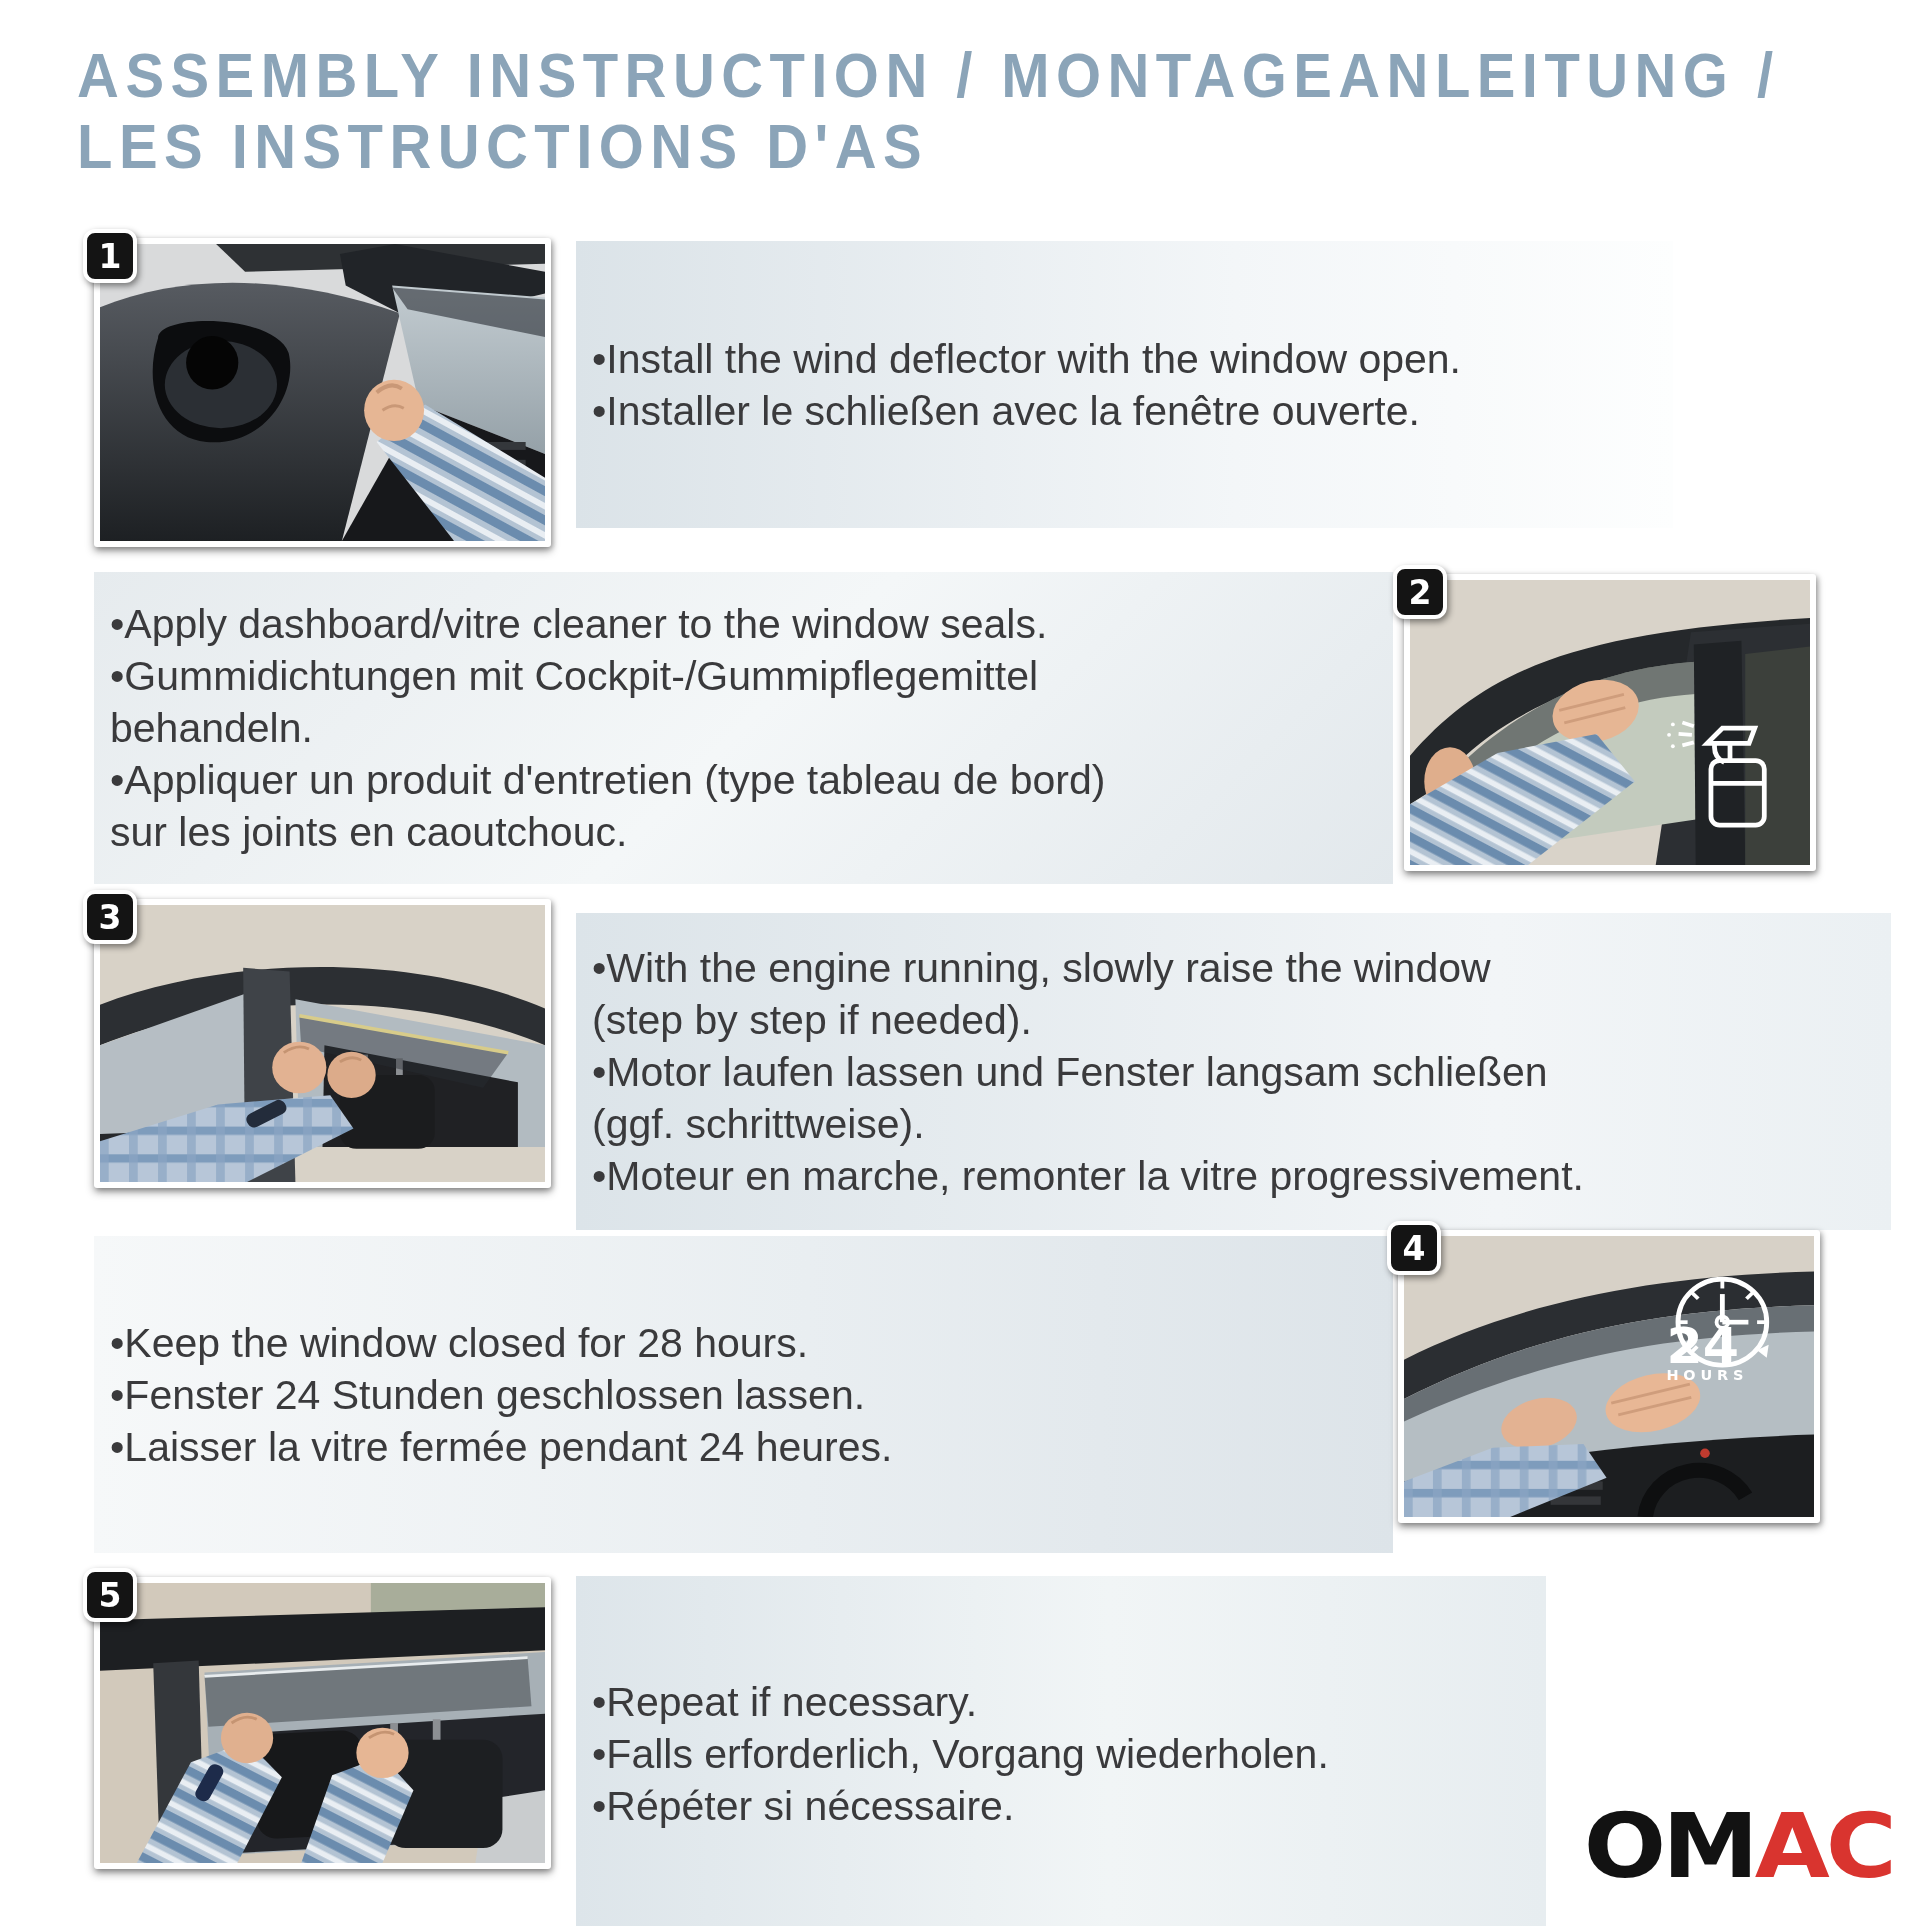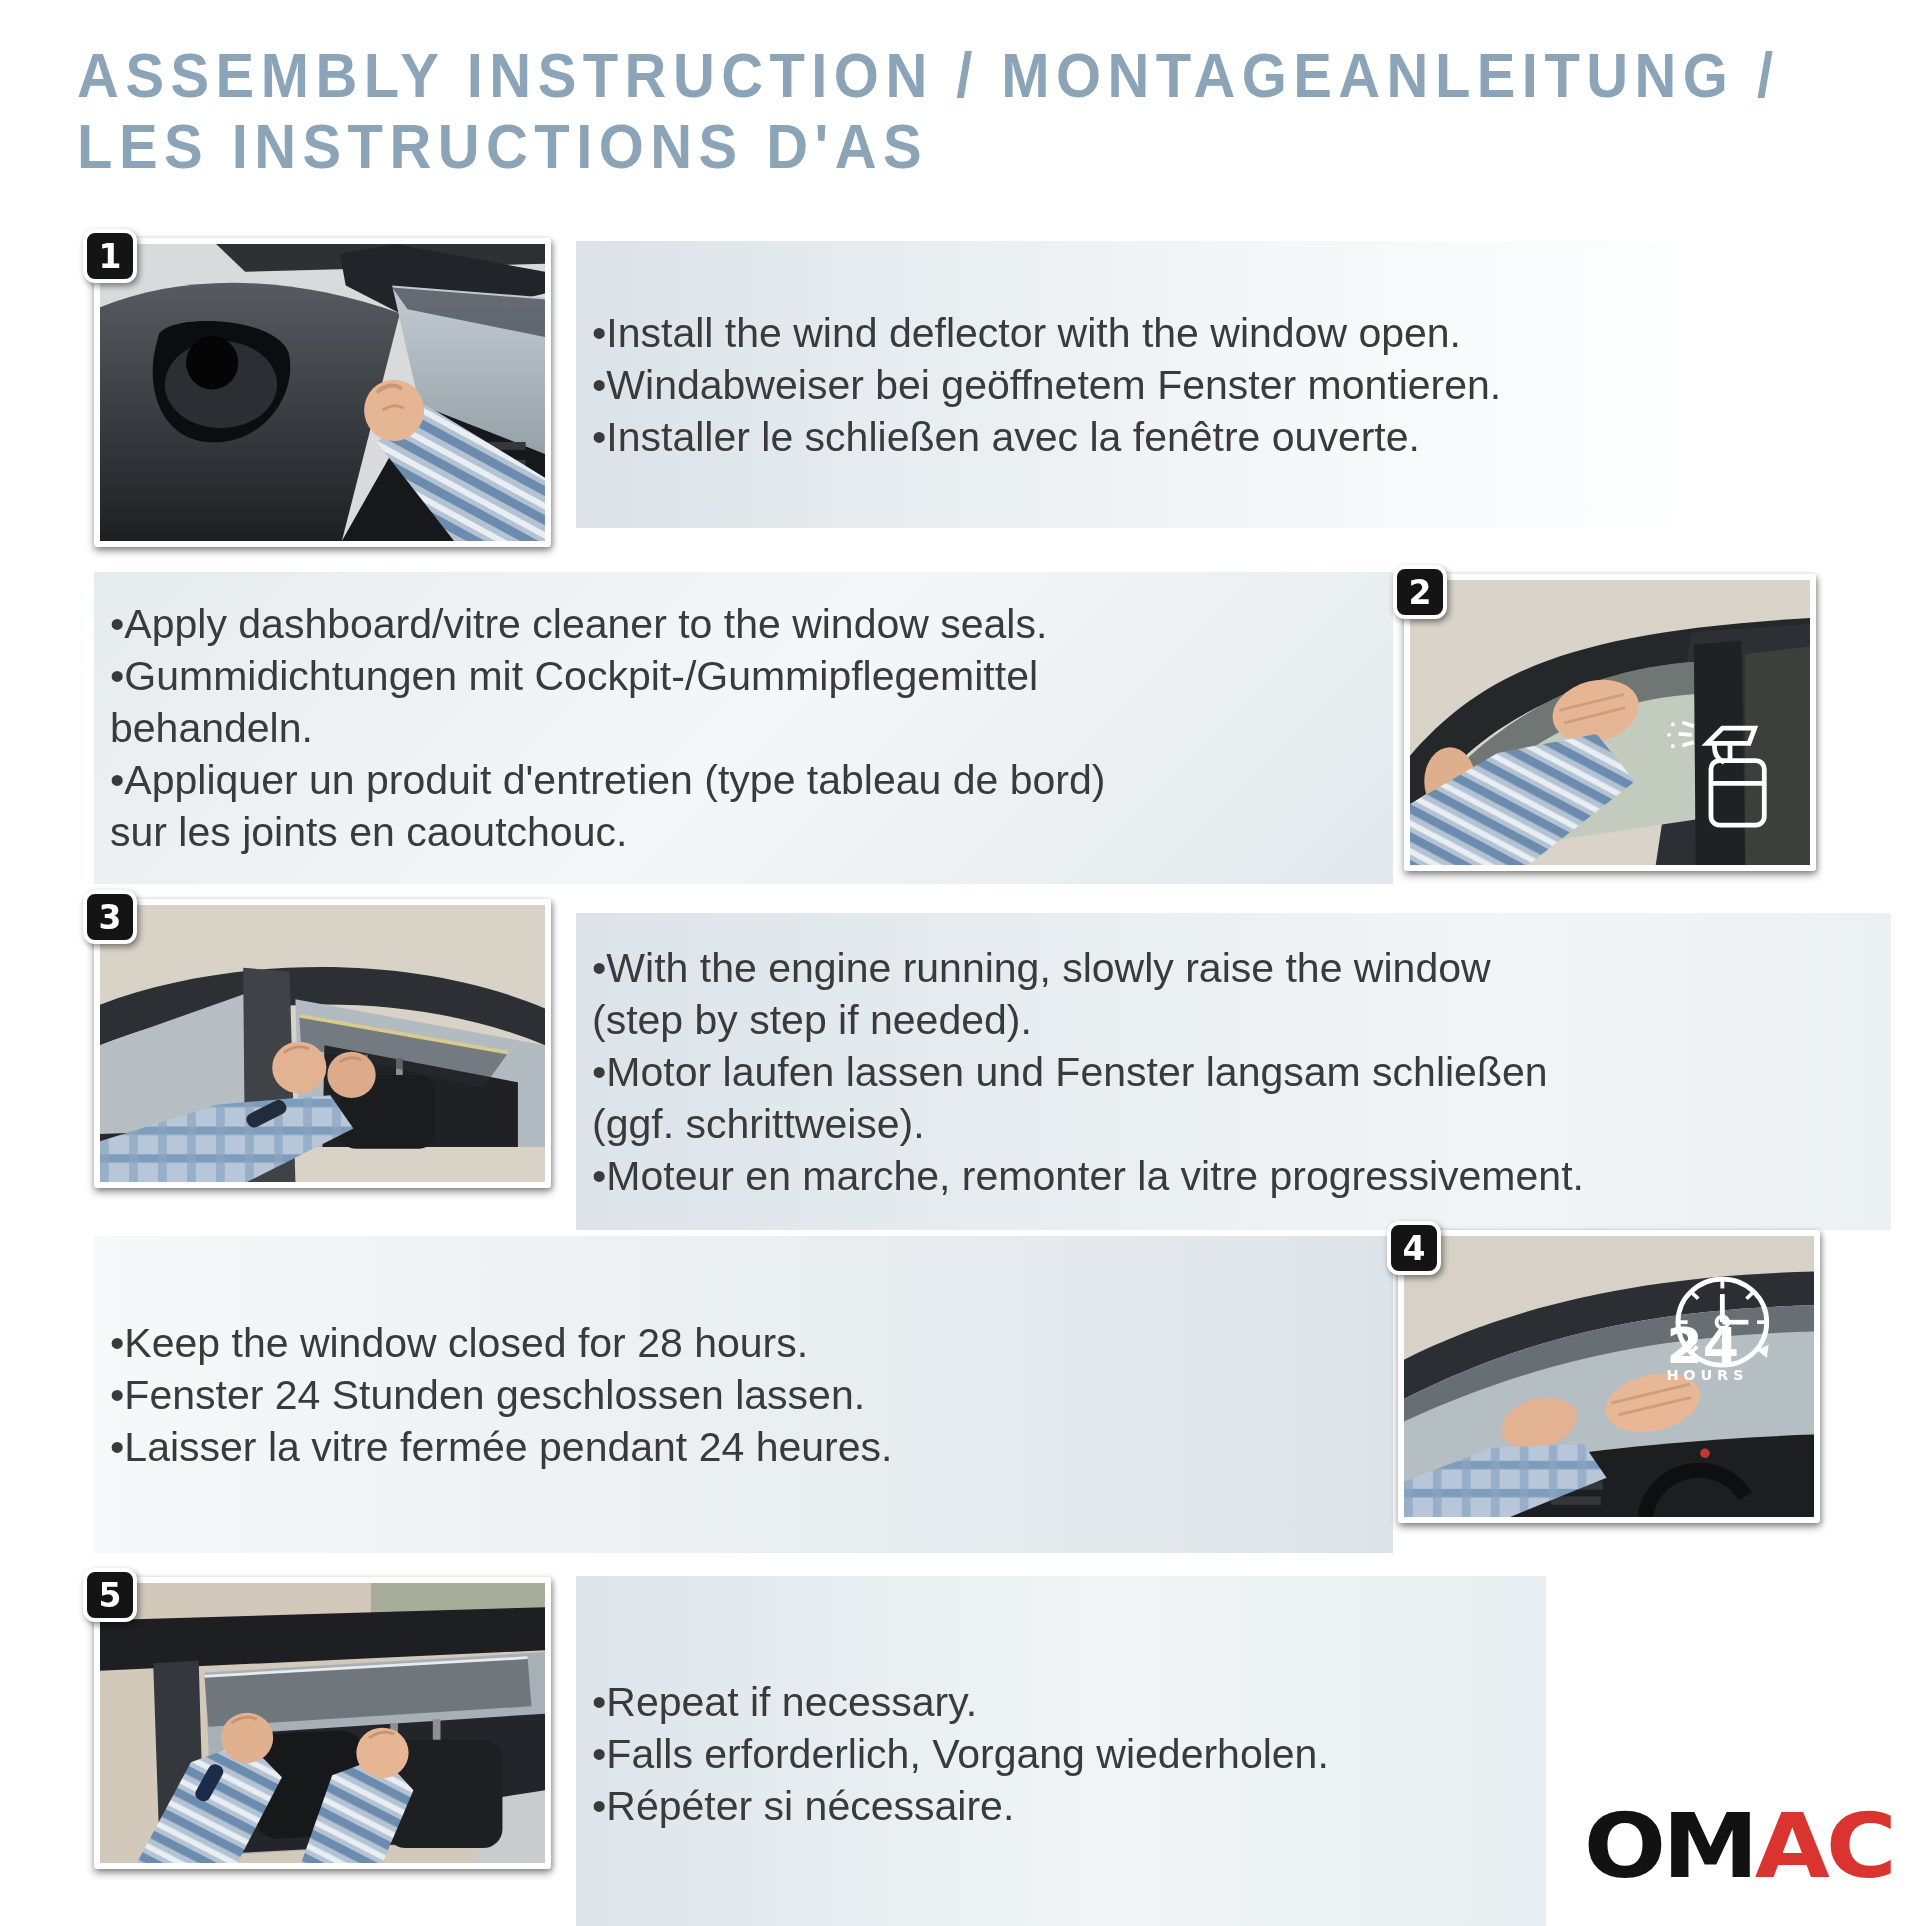--- a/index.html
+++ b/index.html
@@ -95,21 +95,20 @@
       <ellipse cx="125" cy="142" rx="58" ry="44" fill="#2b2f34"></ellipse>
       <circle cx="116" cy="120" r="27" fill="#050505"></circle>
       <path d="M460,300 L460,236 L336,162 L286,200 L366,300 Z" fill="url(#p-stripes)"></path>
       <circle cx="304" cy="168" r="31" fill="#e6b694"></circle>
       <path d="M286,150 q14,-12 26,-4" stroke="#c99877" stroke-width="4" fill="none"></path>
       <path d="M292,168 q12,-8 22,-2" stroke="#c99877" stroke-width="3" fill="none"></path>
     </svg>
   </div>
   <div class="textbox tb1">
     <p class="tline">•Install the wind deflector with the window open.</p>
-    <p class="tline">•Windabweiser bei geöffnetem Fenster montieren.</p>
     <p class="tline">•Installer le schließen avec la fenêtre ouverte.</p>
   </div>
 
   <div class="textbox tb2">
     <p class="tline">•Apply dashboard/vitre cleaner to the window seals.</p>
     <p class="tline">•Gummidichtungen mit Cockpit-/Gummipflegemittel
 behandeln.</p>
     <p class="tline">•Appliquer un produit d'entretien (type tableau de bord)
 sur les joints en caoutchouc.</p>
   </div>

